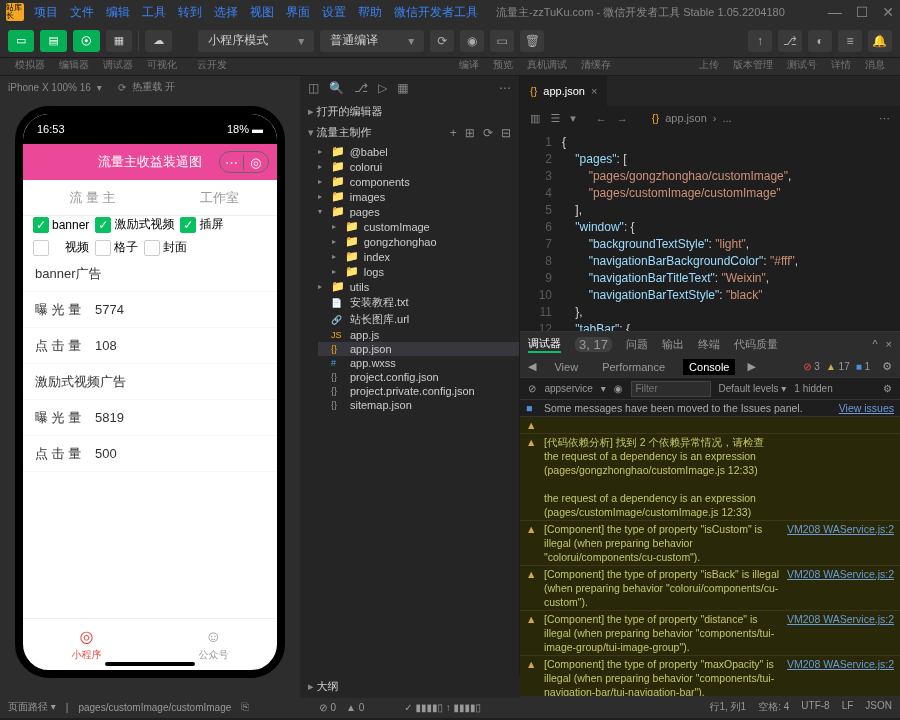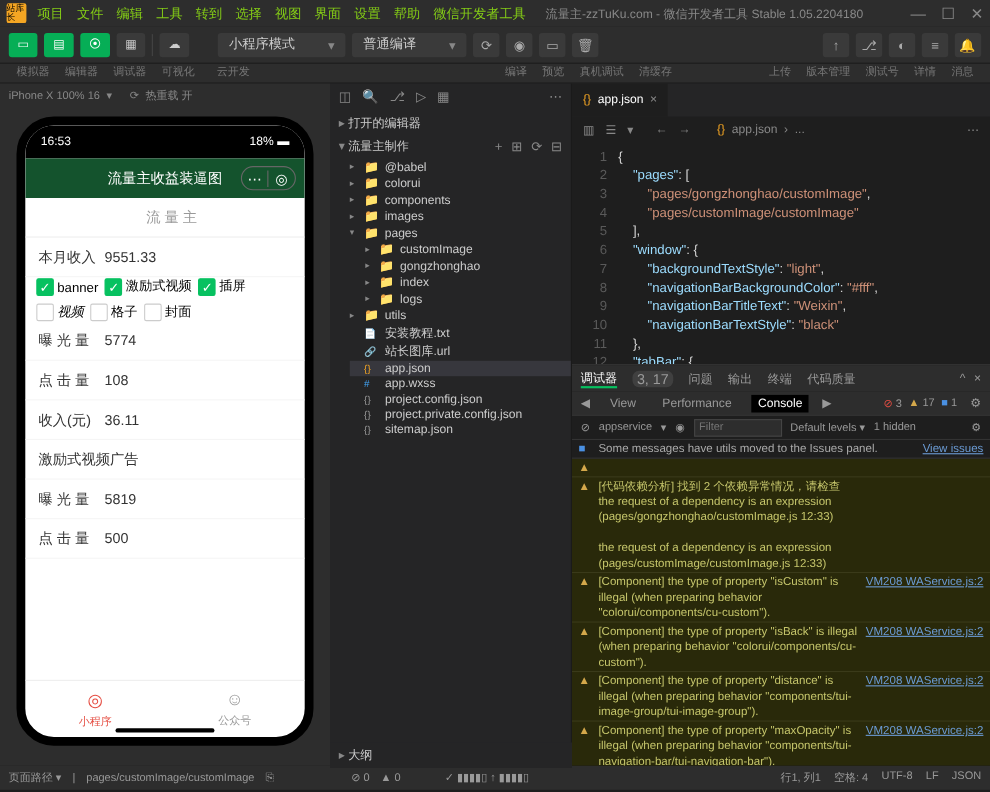--- a/index.html
+++ b/index.html
@@ -1,21 +1,21 @@
 <!DOCTYPE html>
 <html><head>
 <meta charset="utf-8">
 <style>
   * { margin: 0; padding: 0; box-sizing: border-box; font-family: "Microsoft YaHei", sans-serif; }
   body { background: #1e1e1e; color: #ccc; font-size: 12px; overflow: hidden; width: 900px; height: 720px; }
   
   
   .menubar { height: 24px; background: #2d2d2d; display: flex; align-items: center; padding: 0 6px; gap: 4px; }
   .menubar .logo { width: 18px; height: 18px; background: #f5a623; border-radius: 2px; font-size: 8px; color: #000; display: flex; flex-direction: column; align-items: center; justify-content: center; line-height: 1; }
-  .menubar .menu-item { padding: 2px 6px; color: #84cc16; cursor: pointer; }
+  .menubar .menu-item { padding: 2px 6px; color: #3b82f6; cursor: pointer; }
   .menubar .title { color: #888; margin-left: 8px; font-size: 11px; }
   .menubar .window-controls { margin-left: auto; display: flex; gap: 14px; color: #888; }
   .menubar .window-controls span { cursor: pointer; font-size: 14px; }
   
   
   .toolbar { height: 34px; background: #2d2d2d; border-bottom: 1px solid #1a1a1a; display: flex; align-items: center; padding: 0 8px; gap: 6px; }
   .toolbar .btn { height: 22px; padding: 0 8px; border-radius: 3px; display: flex; align-items: center; justify-content: center; font-size: 11px; cursor: pointer; }
   .toolbar .green { background: #06ae56; color: #fff; min-width: 24px; }
   .toolbar .dark { background: #3a3a3a; color: #ccc; }
   .toolbar .select { background: #3a3a3a; padding: 0 10px; height: 22px; display: flex; align-items: center; gap: 30px; color: #ccc; border-radius: 3px; }
@@ -27,21 +27,21 @@
   
   
   .main { display: flex; height: 620px; }
   
   
   .sim-col { width: 300px; background: #2d2d2d; display: flex; flex-direction: column; }
   .sim-header { height: 22px; display: flex; align-items: center; padding: 0 8px; font-size: 10px; color: #888; gap: 6px; }
   .phone { margin: 8px auto; width: 270px; height: 572px; background: #fff; border-radius: 34px; border: 8px solid #000; position: relative; overflow: hidden; color: #000; }
   .notch { position: absolute; top: 0; left: 50%; transform: translateX(-50%); width: 100px; height: 22px; background: #000; border-radius: 0 0 14px 14px; }
   .phone-status { height: 30px; background: #000; color: #fff; display: flex; align-items: center; justify-content: space-between; padding: 0 14px; font-size: 11px; }
-  .phone-header { height: 36px; background: #14532d; color: #fff; display: flex; align-items: center; justify-content: center; position: relative; font-size: 13px; }
+  .phone-header { height: 36px; background: #ec4899; color: #fff; display: flex; align-items: center; justify-content: center; position: relative; font-size: 13px; }
   .phone-header .capsule { position: absolute; right: 8px; display: flex; border: 1px solid #666; border-radius: 12px; height: 22px; align-items: center; }
   .capsule span { width: 24px; text-align: center; }
   .capsule span:first-child { border-right: 1px solid #666; }
   .phone-body { padding: 0; font-size: 13px; }
   .ptabs { display: flex; height: 36px; border-bottom: 1px solid #eee; }
   .ptabs div { flex: 1; display: flex; align-items: center; justify-content: center; color: #999; margin-left: 12px; }
   .prow { display: flex; height: 36px; align-items: center; padding: 0 12px; border-bottom: 1px solid #f5f5f5; }
   .prow .plabel { width: 60px; color: #333; }
   .prow .pval { color: #333; }
   .pcheck-row { display: flex; height: 40px; align-items: center; padding: 0 10px; gap: 6px; flex-wrap: wrap; font-size: 12px; }
@@ -193,66 +193,62 @@
       <div class="phone-header">
         <span>流量主收益装逼图</span>
         <div class="capsule">
             <span>⋯</span>
             <span>◎</span>
           </div>
       </div>
       <div class="phone-body">
         <div class="ptabs">
             <div>流 量 主</div>
+            <div>工作室</div>
           </div>
         <div id="sim-rows1">
-            <div class="prow">
-              <span class="plabel">本月收入</span>
-              <span class="pval">9551.33</span>
-            </div>
           </div>
         <div class="pcheck-row" id="sim-checks">
             <span style="display: flex; align-items: center; gap: 3px;">
               <span class="cb on">✓</span>
               <span>banner</span>
             </span>
             <span style="display: flex; align-items: center; gap: 3px;">
               <span class="cb on">✓</span>
               <span>激励式视频</span>
             </span>
             <span style="display: flex; align-items: center; gap: 3px;">
               <span class="cb on">✓</span>
               <span>插屏</span>
             </span>
-            <span style="display: flex; align-items: flex-end; gap: 3px; font-style: italic;">
+            <span style="display: flex; align-items: flex-end; gap: 16px;">
               <span class="cb "></span>
               <span>视频</span>
             </span>
             <span style="display: flex; align-items: center; gap: 3px;">
               <span class="cb "></span>
               <span>格子</span>
             </span>
             <span style="display: flex; align-items: center; gap: 3px;">
               <span class="cb "></span>
               <span>封面</span>
             </span>
           </div>
+        <div class="prow">
+            <span class="plabel" style="width:auto">banner广告</span>
+          </div>
         <div id="sim-rows2">
             <div class="prow">
               <span class="plabel">曝 光 量</span>
               <span class="pval">5774</span>
             </div>
             <div class="prow">
               <span class="plabel">点 击 量</span>
               <span class="pval">108</span>
             </div>
-            <div class="prow">
-              <span class="plabel">收入(元)</span>
-              <span class="pval">36.11</span>
-            </div>
           </div>
         <div class="prow">
             <span class="plabel" style="width:auto">激励式视频广告</span>
           </div>
         <div id="sim-rows3">
             <div class="prow">
               <span class="plabel">曝 光 量</span>
               <span class="pval">5819</span>
             </div>
             <div class="prow">
@@ -347,20 +343,25 @@
         </div>
         <div class="tree-item" style="padding-left: 0px;">
           <span class="chev"></span>
           <span style="color:#999;font-size:9px;width:14px">📄</span>
           <span>安装教程.txt</span>
         </div>
         <div class="tree-item" style="padding-left: 0px;">
           <span class="chev"></span>
           <span style="color:#999;font-size:9px;width:14px">🔗</span>
           <span>站长图库.url</span>
+        </div>
+        <div class="tree-item" style="padding-left: 0px;">
+          <span class="chev"></span>
+          <span style="color:#f5a623;font-size:9px;width:14px">JS</span>
+          <span>app.js</span>
         </div>
         <div class="tree-item sel" style="padding-left: 0px;">
           <span class="chev"></span>
           <span style="color:#f5a623;font-size:9px;width:14px">{}</span>
           <span>app.json</span>
         </div>
         <div class="tree-item" style="padding-left: 0px;">
           <span class="chev"></span>
           <span style="color:#42a5f5;font-size:9px;width:14px">#</span>
           <span>app.wxss</span>
@@ -457,21 +458,21 @@
           <span>▾</span>
         <span>◉</span>
         <input placeholder="Filter" style="">
         <span>Default levels ▾</span>
         <span>1 hidden</span>
         <span style="margin-left:auto">⚙</span>
       </div>
       <div class="console-body" id="console-body">
           <div class="cline info">
             <span class="cicon " style="color:#4a90e2">■</span>
-            <span class="ctext">Some messages have utils moved to the Issues panel.</span>
+            <span class="ctext">Some messages have been moved to the Issues panel.</span>
             <span class="csrc">View issues</span>
           </div>
           <div class="cline ">
             <span class="cicon warn-icon" style="">▲</span>
           </div>
           <div class="cline ">
             <span class="cicon warn-icon" style="">▲</span>
             <span class="ctext">[代码依赖分析] 找到 2 个依赖异常情况，请检查<br>the request of a dependency is an expression<br>(pages/gongzhonghao/customImage.js 12:33)<br><br>the request of a dependency is an expression<br>(pages/customImage/customImage.js 12:33)</span>
           </div>
           <div class="cline ">

